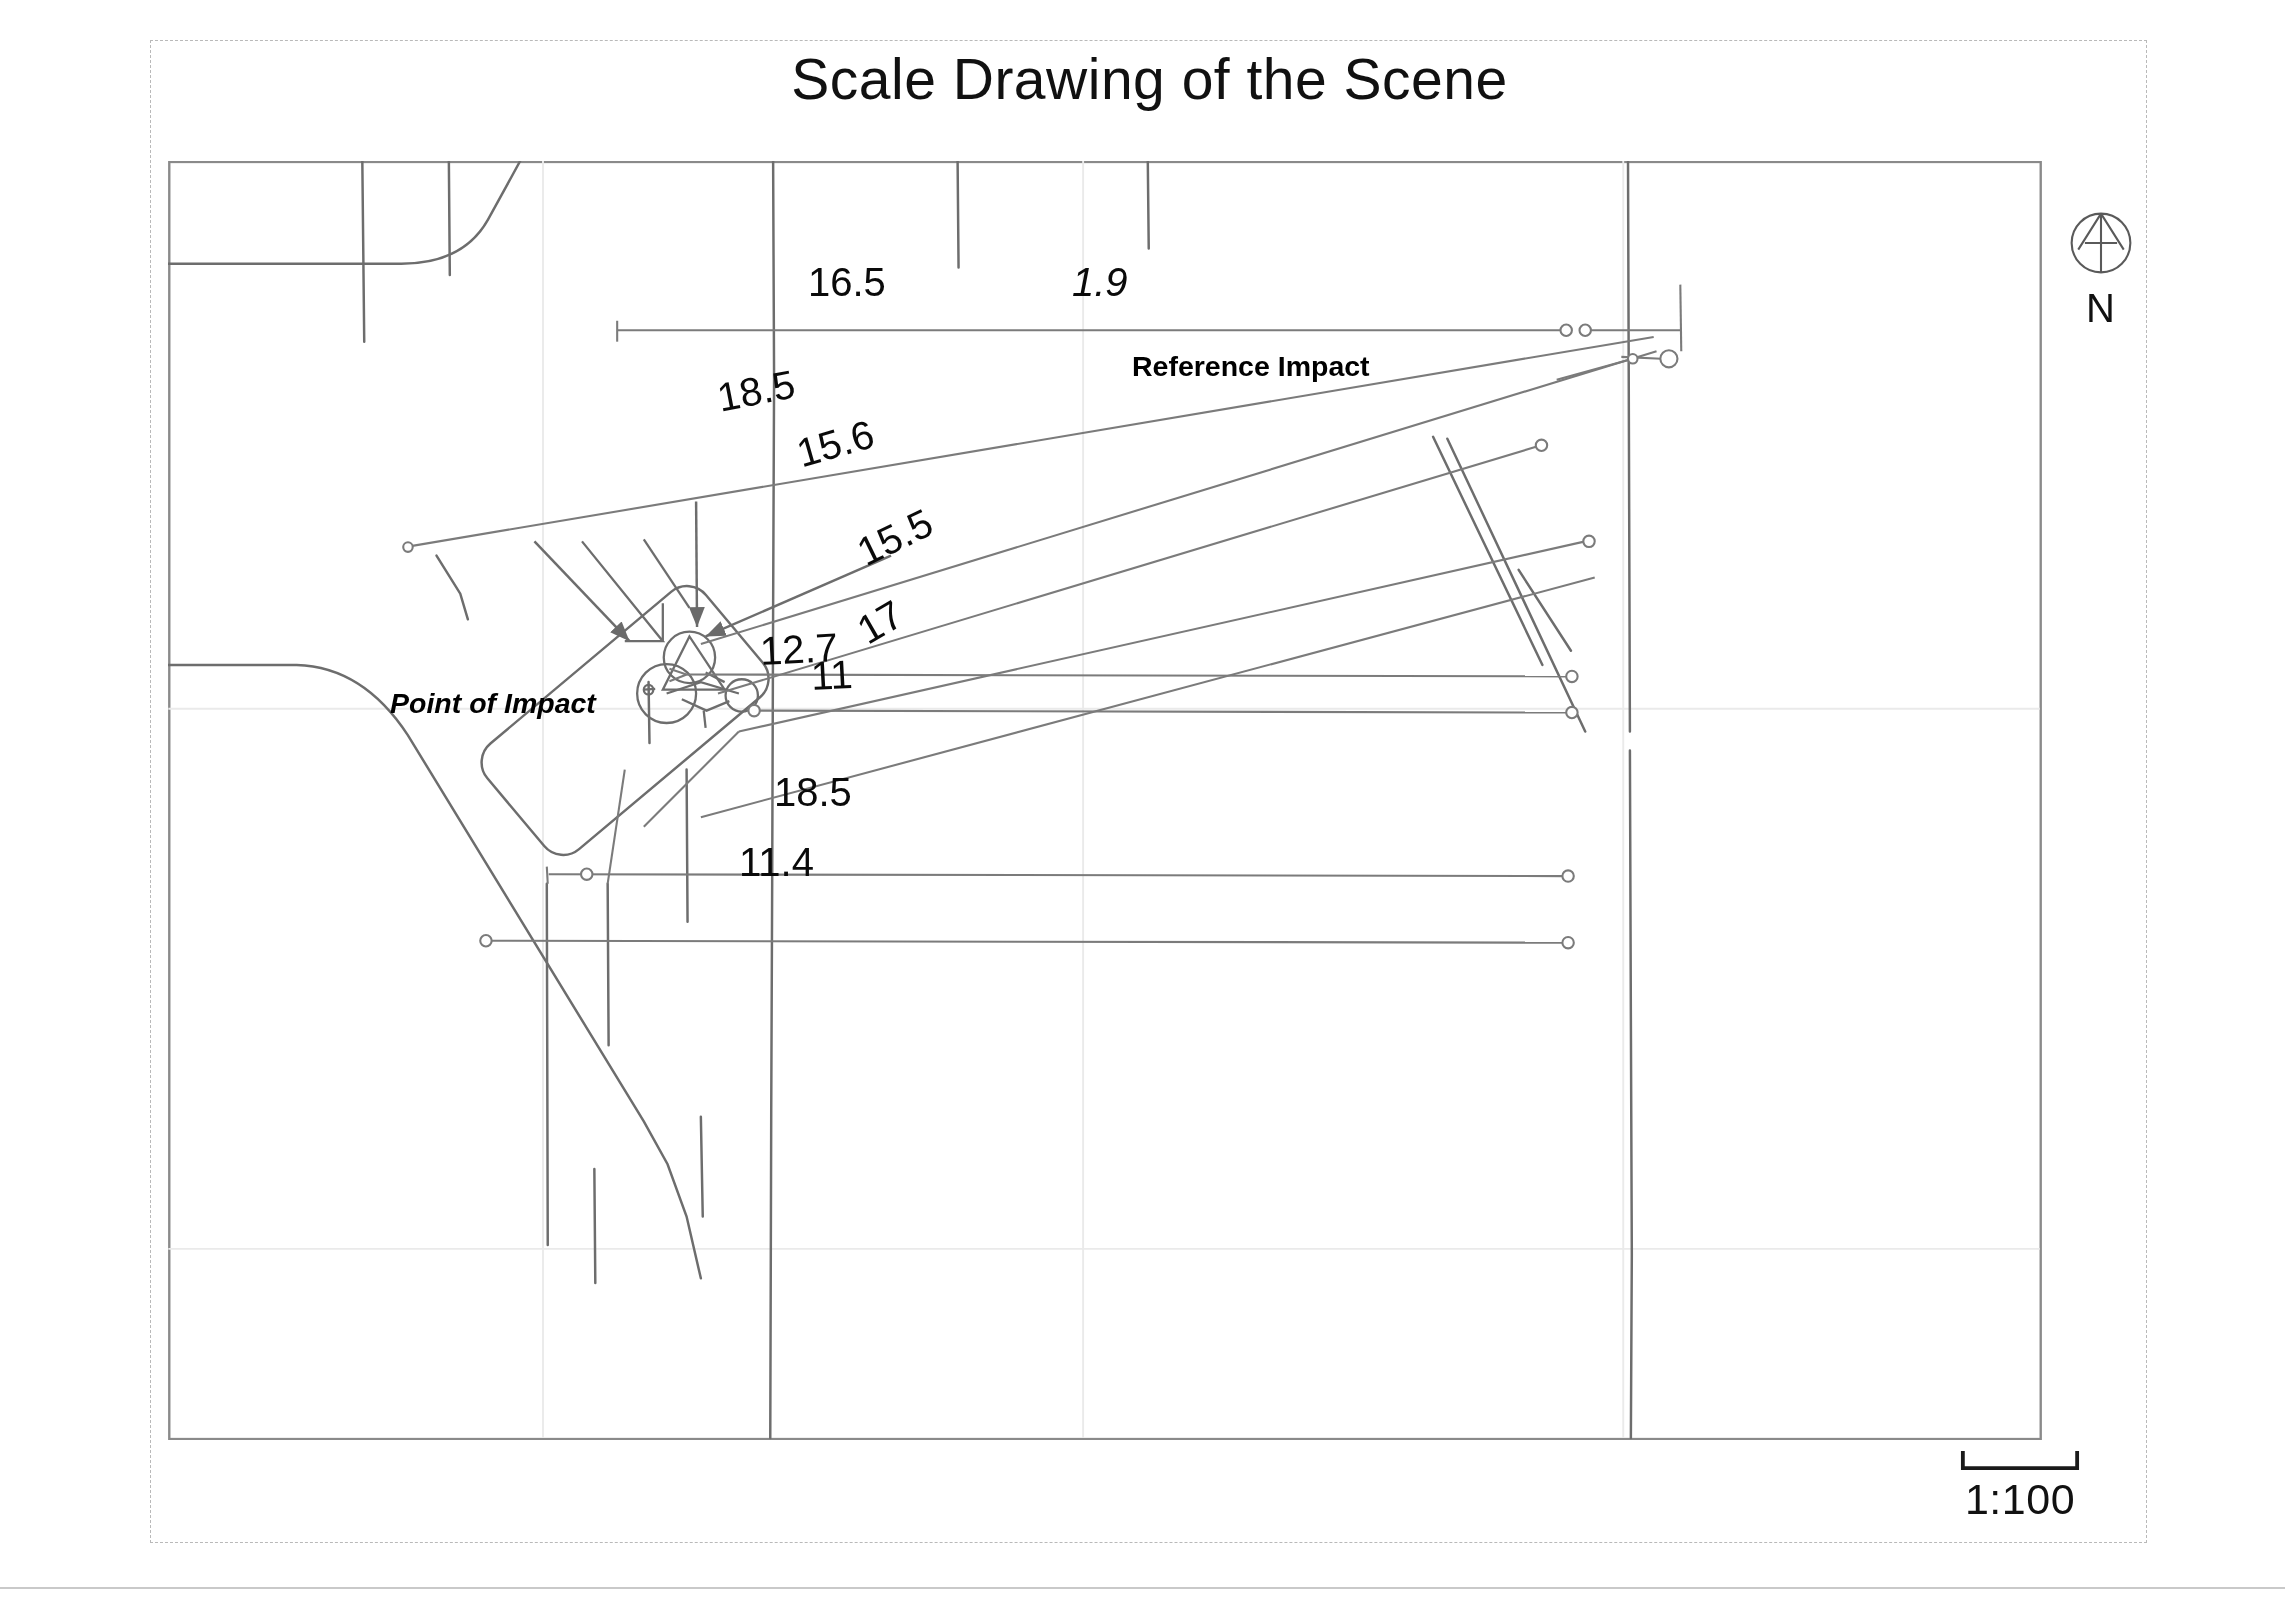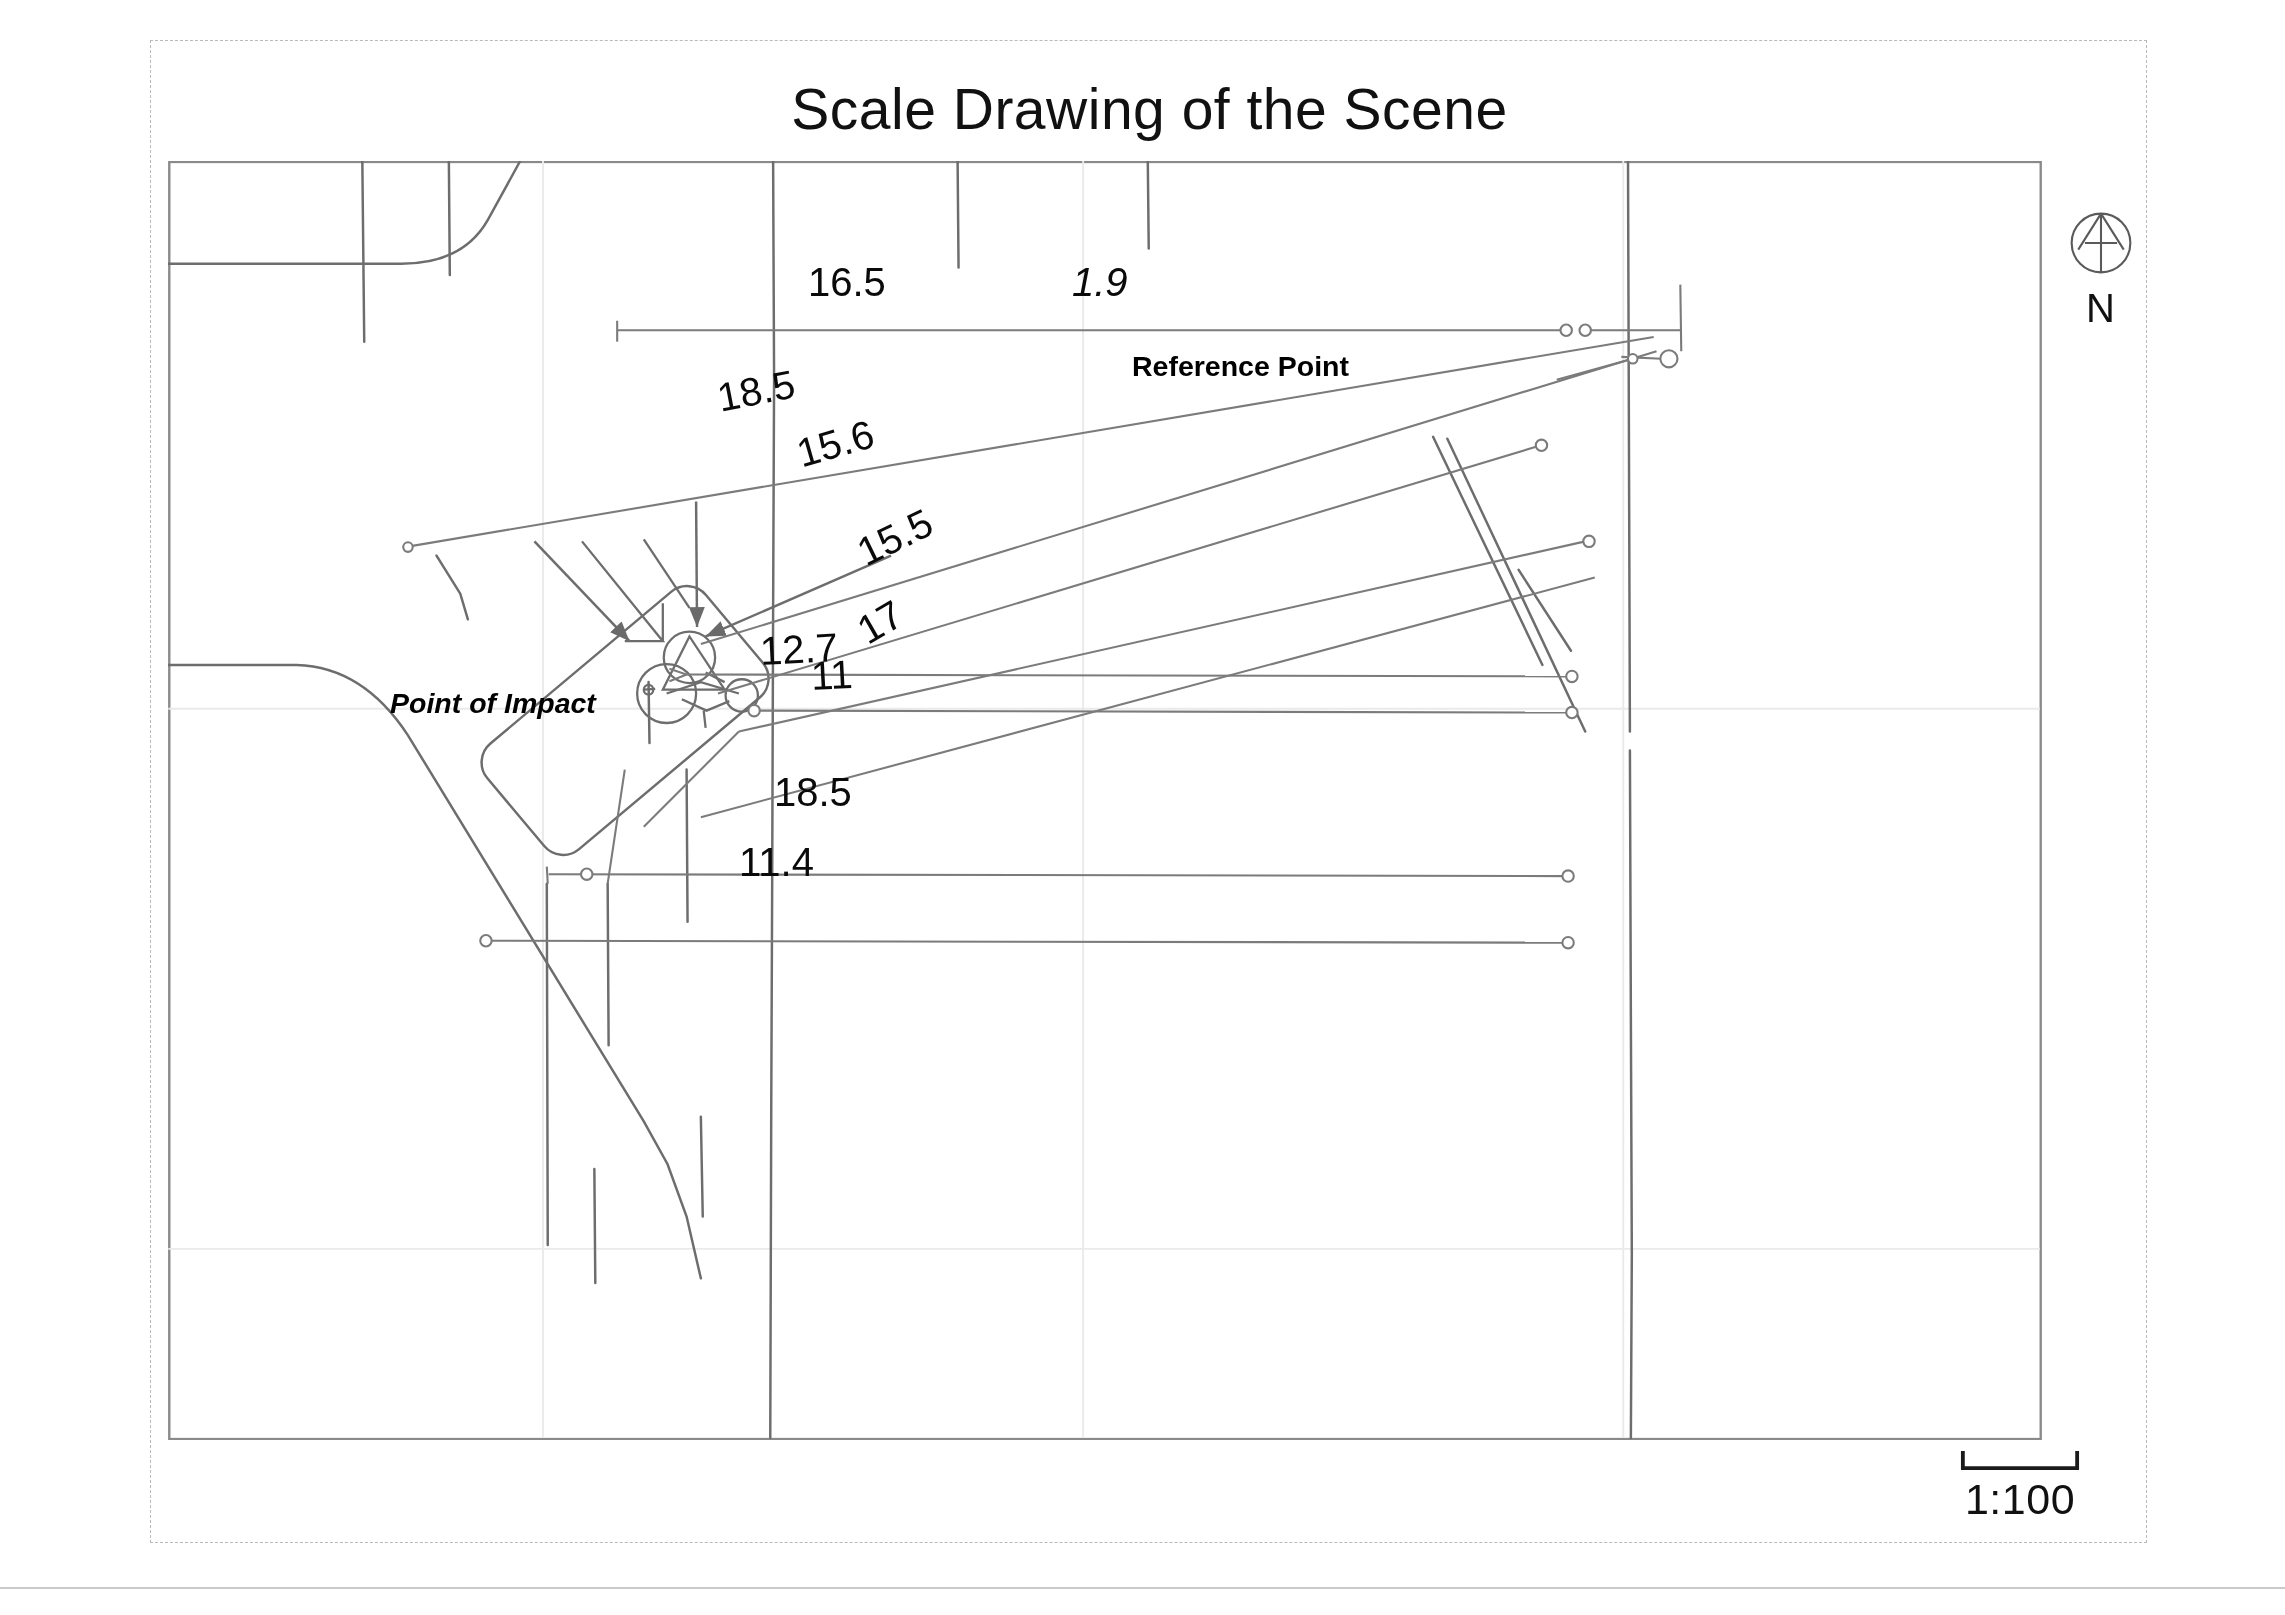--- a/index.html
+++ b/index.html
@@ -31,21 +31,21 @@
     left: 150px;
     top: 40px;
     width: 1997px;
     height: 1503px;
     border: 1.9px dashed #b9b9b9;
     box-sizing: border-box;
   }
   #title {
     position: absolute;
     left: 0;
-    top: 35px;
+    top: 5px;
     width: 1997px;
     text-align: center;
     font-size: 57px;
     font-weight: 400;
     color: #111111;
     letter-spacing: 0.5px;
     white-space: nowrap;
   }
   #drawing-frame {
     position: absolute;
@@ -261,21 +261,21 @@
         <div class="dim-label" style="left: 647px; top: 391px; transform: rotate(-16deg); transform-origin: left center;">15.6</div>
         <div class="dim-label" style="left: 709px; top: 491px; transform: rotate(-26deg); transform-origin: left center;">15.5</div>
         <div class="dim-label" style="left: 710px; top: 570px; transform: rotate(-30deg); transform-origin: left center;">17</div>
         <div class="dim-label" style="left: 609px; top: 588px; transform: rotate(-3deg); transform-origin: left center;">12.7</div>
         <div class="dim-label" style="left: 660px; top: 613px; transform: rotate(-3deg); transform-origin: left center;">11</div>
         <div class="dim-label" style="left: 623px; top: 729px;">18.5</div>
         <div class="dim-label" style="left: 588px; top: 799px;">11.4</div>
       </div>
 
     <div id="anno-labels">
-        <div class="anno-label" style="left: 981px; top: 309px;">Reference Point</div>
+        <div class="anno-label" style="left: 981px; top: 309px;">Reference Impact</div>
         <div class="anno-label" style="left: 239px; top: 646px; font-style: italic;">Point of Impact</div>
       </div>
 
   </div>
 
   <div id="page-bottom-edge"></div>
 </div>
 
 
 </body></html>

